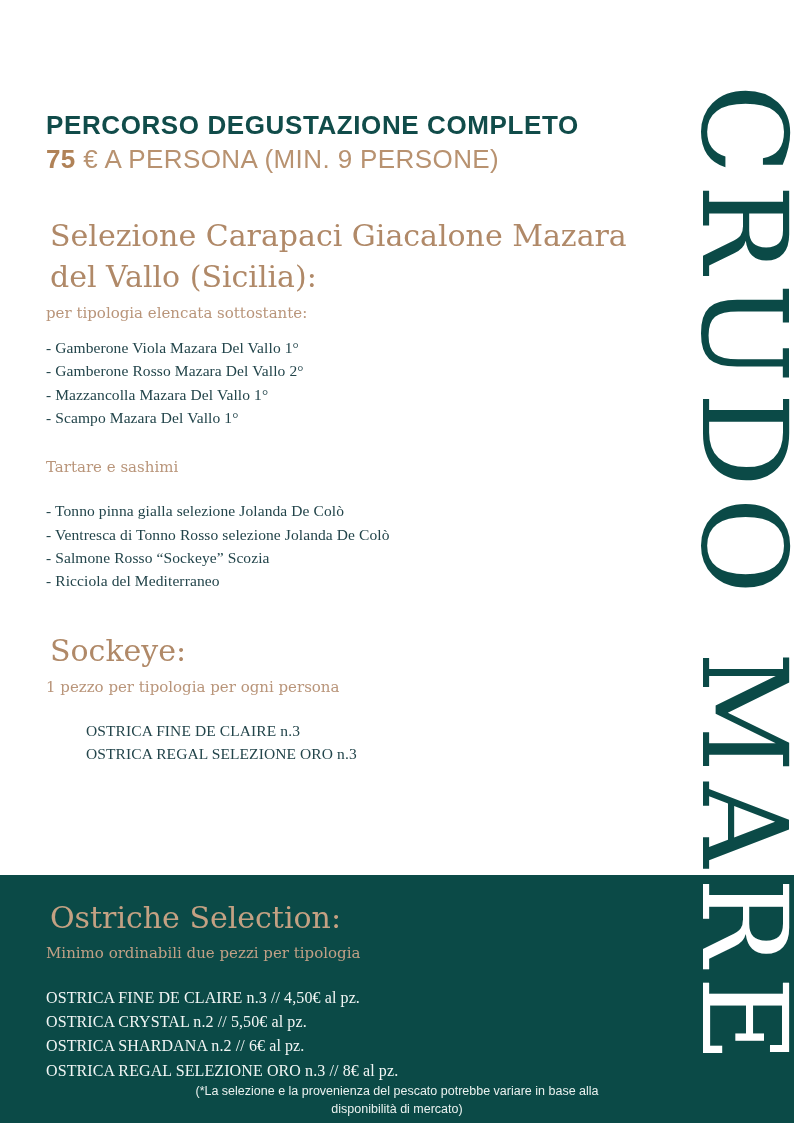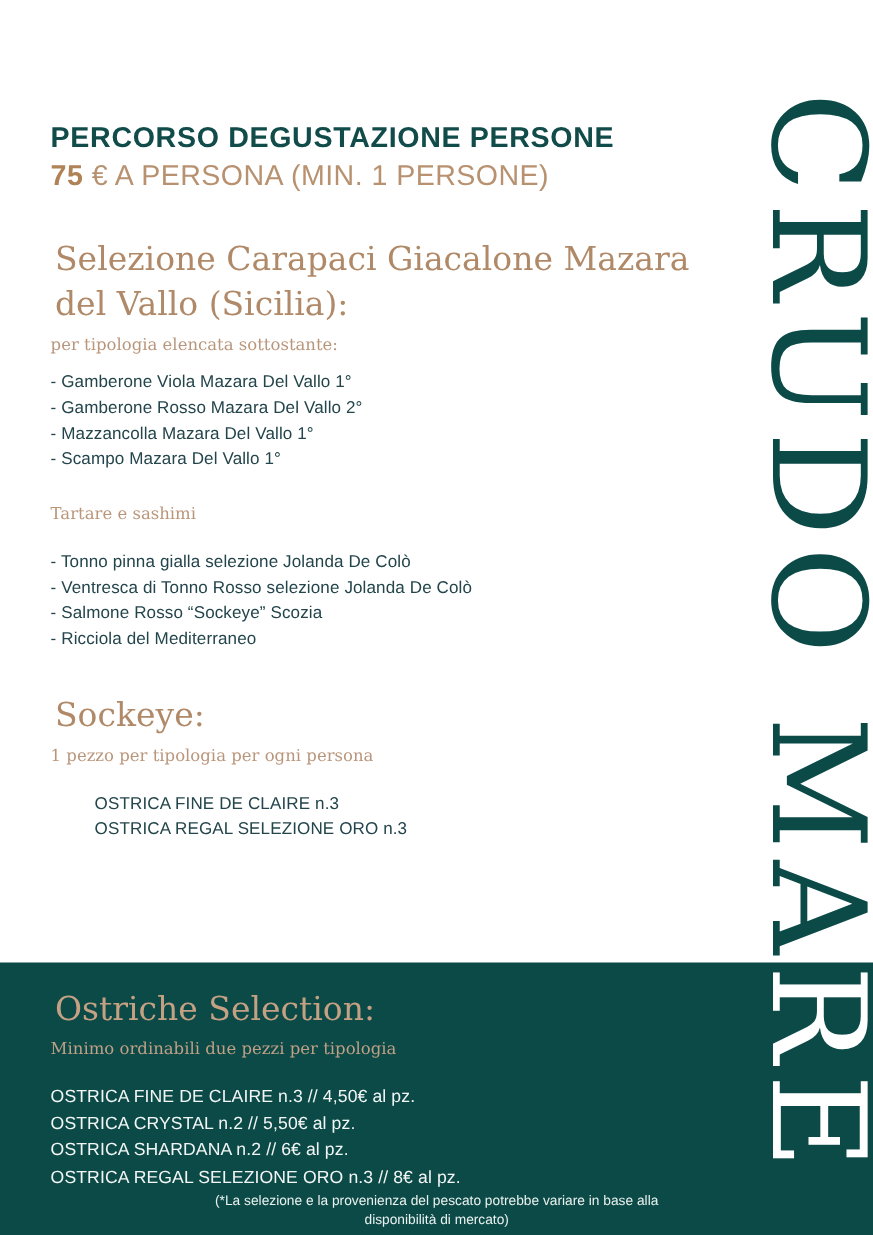--- a/index.html
+++ b/index.html
@@ -150,21 +150,21 @@
     color: #C1A086;
   }
 
   
   .item-list {
     list-style: none;
     margin: 0;
     padding: 0;
   }
   .item-list li {
-    font-family: Liberation Sans, sans-serif;
+    font-family: Liberation Serif, serif;
     font-size: 15.5px;
     color: #23454B;
     line-height: 1.5;
     letter-spacing: 0.1px;
   }
   .item-list.indented li {
     padding-left: 40px;
   }
   .item-list.on-dark li {
     color: #F2F6F5;
@@ -215,22 +215,22 @@
 
   <div id="side-title-overlay">
     <div class="vert-wrap">
       <span class="vert-text">CRUDO MARE</span>
     </div>
   </div>
 
   <div id="content">
 
     <div>
-      <div class="hdr-title">PERCORSO DEGUSTAZIONE PERSONE</div>
-      <div class="hdr-sub"><span class="price">75</span><span> € A PERSONA (MIN. 1 PERSONE)</span></div>
+      <div class="hdr-title">PERCORSO DEGUSTAZIONE COMPLETO</div>
+      <div class="hdr-sub"><span class="price">75</span><span> € A PERSONA (MIN. 9 PERSONE)</span></div>
     </div>
 
     <div class="gap-lg"></div>
 
     <div>
       <div class="sec-heading">Selezione Carapaci Giacalone Mazara del Vallo (Sicilia):</div>
       <div class="sec-note">per tipologia elencata sottostante:</div>
       <div class="gap-sm"></div>
       <ul class="item-list">
         <li>- Gamberone Viola Mazara Del Vallo 1°</li>

